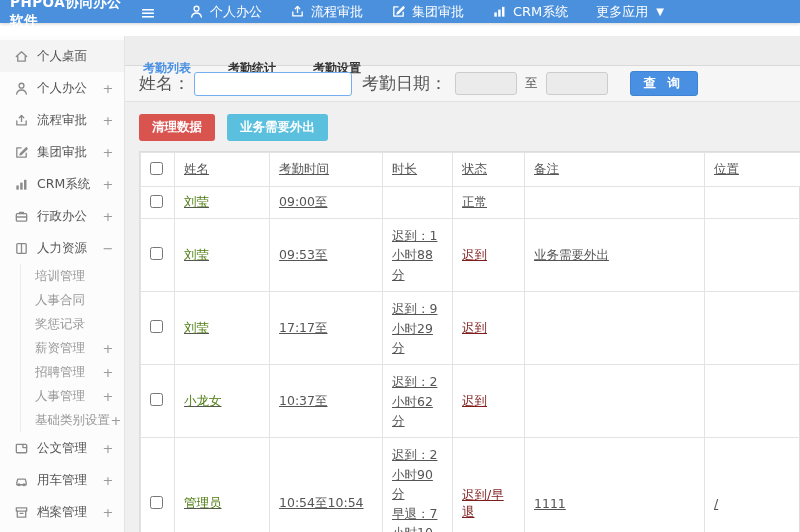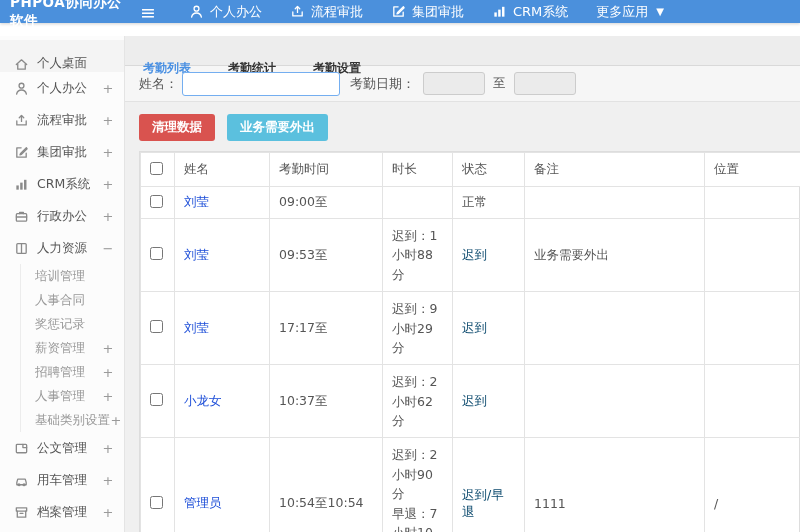--- a/index.html
+++ b/index.html
@@ -15,66 +15,66 @@
   .topnav { display:flex; align-items:center; gap:28px; margin-left:18px; }
   .nav-item { display:flex; align-items:center; gap:6px; cursor:pointer; font-size:13px; white-space:nowrap; }
   .nav-item svg { width:15px; height:15px; display:block; }
   .caret { font-size:10px; margin-left:2px; }
 
   
   .sidebar { position:absolute; left:0; top:36px; width:125px; height:496px;
     background:#fcfcfc; border-right:1px solid #e4e4e4; overflow:hidden; padding-top:4px; }
   .side-item { height:32px; display:flex; align-items:center; padding:0 10px 0 14px;
     color:#555; cursor:pointer; }
-  .side-item.active { background:#f4f4f4;align-items:flex-end; }
+  .side-item.active { background:#f4f4f4; }
   .side-item .s-icon { width:15px; height:15px; margin-right:8px; color:#8a8a8a; flex:none; }
   .side-item .s-icon svg { width:15px; height:15px; display:block; }
   .side-item .s-label { flex:1; font-size:12.5px; white-space:nowrap; overflow:hidden; }
   .expander { color:#9a9a9a; font-size:13px; width:12px; text-align:center; flex:none; }
   .subnav { border-left:1px solid #ececec; margin-left:20px; }
   .sub-item { height:24px; display:flex; align-items:center; padding:0 10px 0 14px;
     color:#999; font-size:12.5px; cursor:pointer; }
   .sub-item .s-label { flex:1; white-space:nowrap; }
 
   
   .main { position:absolute; left:125px; top:36px; width:675px; height:496px; background:#f0f0f0; }
 
   .tabbar { height:30px; background:#ededed; border-bottom:1px solid #d9d9d9; display:flex; }
   .tab { padding:0 18px; display:flex; align-items:center; background:#ffffff;
     border-right:1px solid #d9d9d9; font-weight:bold; font-size:12px; color:#333; cursor:pointer;margin-top:32px; }
   .tab:first-child { border-left:none; }
   .tab.active { color:#4a90e2; }
 
   .filterband { height:36px; background:#f6f6f6; border-bottom:1px solid #e2e2e2;
     display:flex; align-items:center; padding-left:14px; }
-  .flabel { font-size:13px; color:#555; white-space:nowrap; }
+  .flabel { font-size:17px; color:#555; white-space:nowrap; }
   .name-input { width:158px; height:24px; margin:0 10px 0 4px; border:1px solid #74aef0;
     border-radius:3px; background:#fff; outline:none; padding:0 6px; font-size:12.5px; }
   .date-input { width:62px; height:23px; border:1px solid #ccc; border-radius:3px;
     background:#ebebeb; margin:0 8px; padding:0 5px; font-size:12.5px; }
   .to-label { color:#555; font-size:12.5px; }
   .search-btn { margin-left:14px; height:25px; padding:0 13px; background:#4a90e2; color:#fff;
     border:1px solid #3f83d4; border-radius:3px; font-weight:bold; font-size:12.5px;
     letter-spacing:4px; cursor:pointer; }
 
   .content { padding:8px 0 0 14px; }
   .action-row { margin:4px 0 10px 0; display:flex; gap:12px; }
   .btn { height:27px; padding:0 13px; border:none; border-radius:3px; color:#fff;
     font-weight:bold; font-size:12.5px; cursor:pointer; }
   .btn-danger { background:#d9534f; }
   .btn-info { background:#5bc0de; }
 
   .tbl-wrap { background:#fff; border:1px solid #ddd; margin-right:0; }
   table { border-collapse:collapse; width:661px; table-layout:fixed; }
   th, td { border:1px solid #e3e3e3; text-align:left; vertical-align:middle;
-    padding:7px 9px; font-size:12.5px; color:#555; font-weight:normal; }
+    padding:7px 9px; font-size:12.5px; color:#555; font-weight:normal;text-decoration:underline; }
   th { background:#fff; color:#555; padding:8px 9px; }
   td.dur { line-height:1.55; white-space:pre-line; word-break:break-all; }
-  .name-link { color:#1d4ed8; cursor:pointer; text-decoration:none; }
-  .st-red { color:#0c4a6e; }
+  .name-link { color:#4d7c0f; cursor:pointer; text-decoration:none; }
+  .st-red { color:#7f1d1d; }
   .st-normal { color:#555; }
   input[type=checkbox] { width:13px; height:13px; accent-color:#bbb; }
 </style>
 </head>
 <body>
 
 <div class="topbar">
   <div class="brand">PHPOA协同办公软件</div>
   <div class="hamburger">≡</div>
   <div class="topnav">
@@ -267,20 +267,21 @@
       <div class="tab">考勤设置</div>
     </div>
 
   <div class="filterband">
     <span class="flabel">姓名：</span>
     <input class="name-input" type="text" style="">
     <span class="flabel">考勤日期：</span>
     <input class="date-input" type="text" style="">
     <span class="to-label">至</span>
     <input class="date-input" type="text" style="">
+    <button class="search-btn">查 询</button>
   </div>
 
   <div class="content">
     <div class="action-row">
       <button class="btn btn-danger">清理数据</button>
       <button class="btn btn-info">业务需要外出</button>
     </div>
 
     <div class="tbl-wrap">
       <table>

